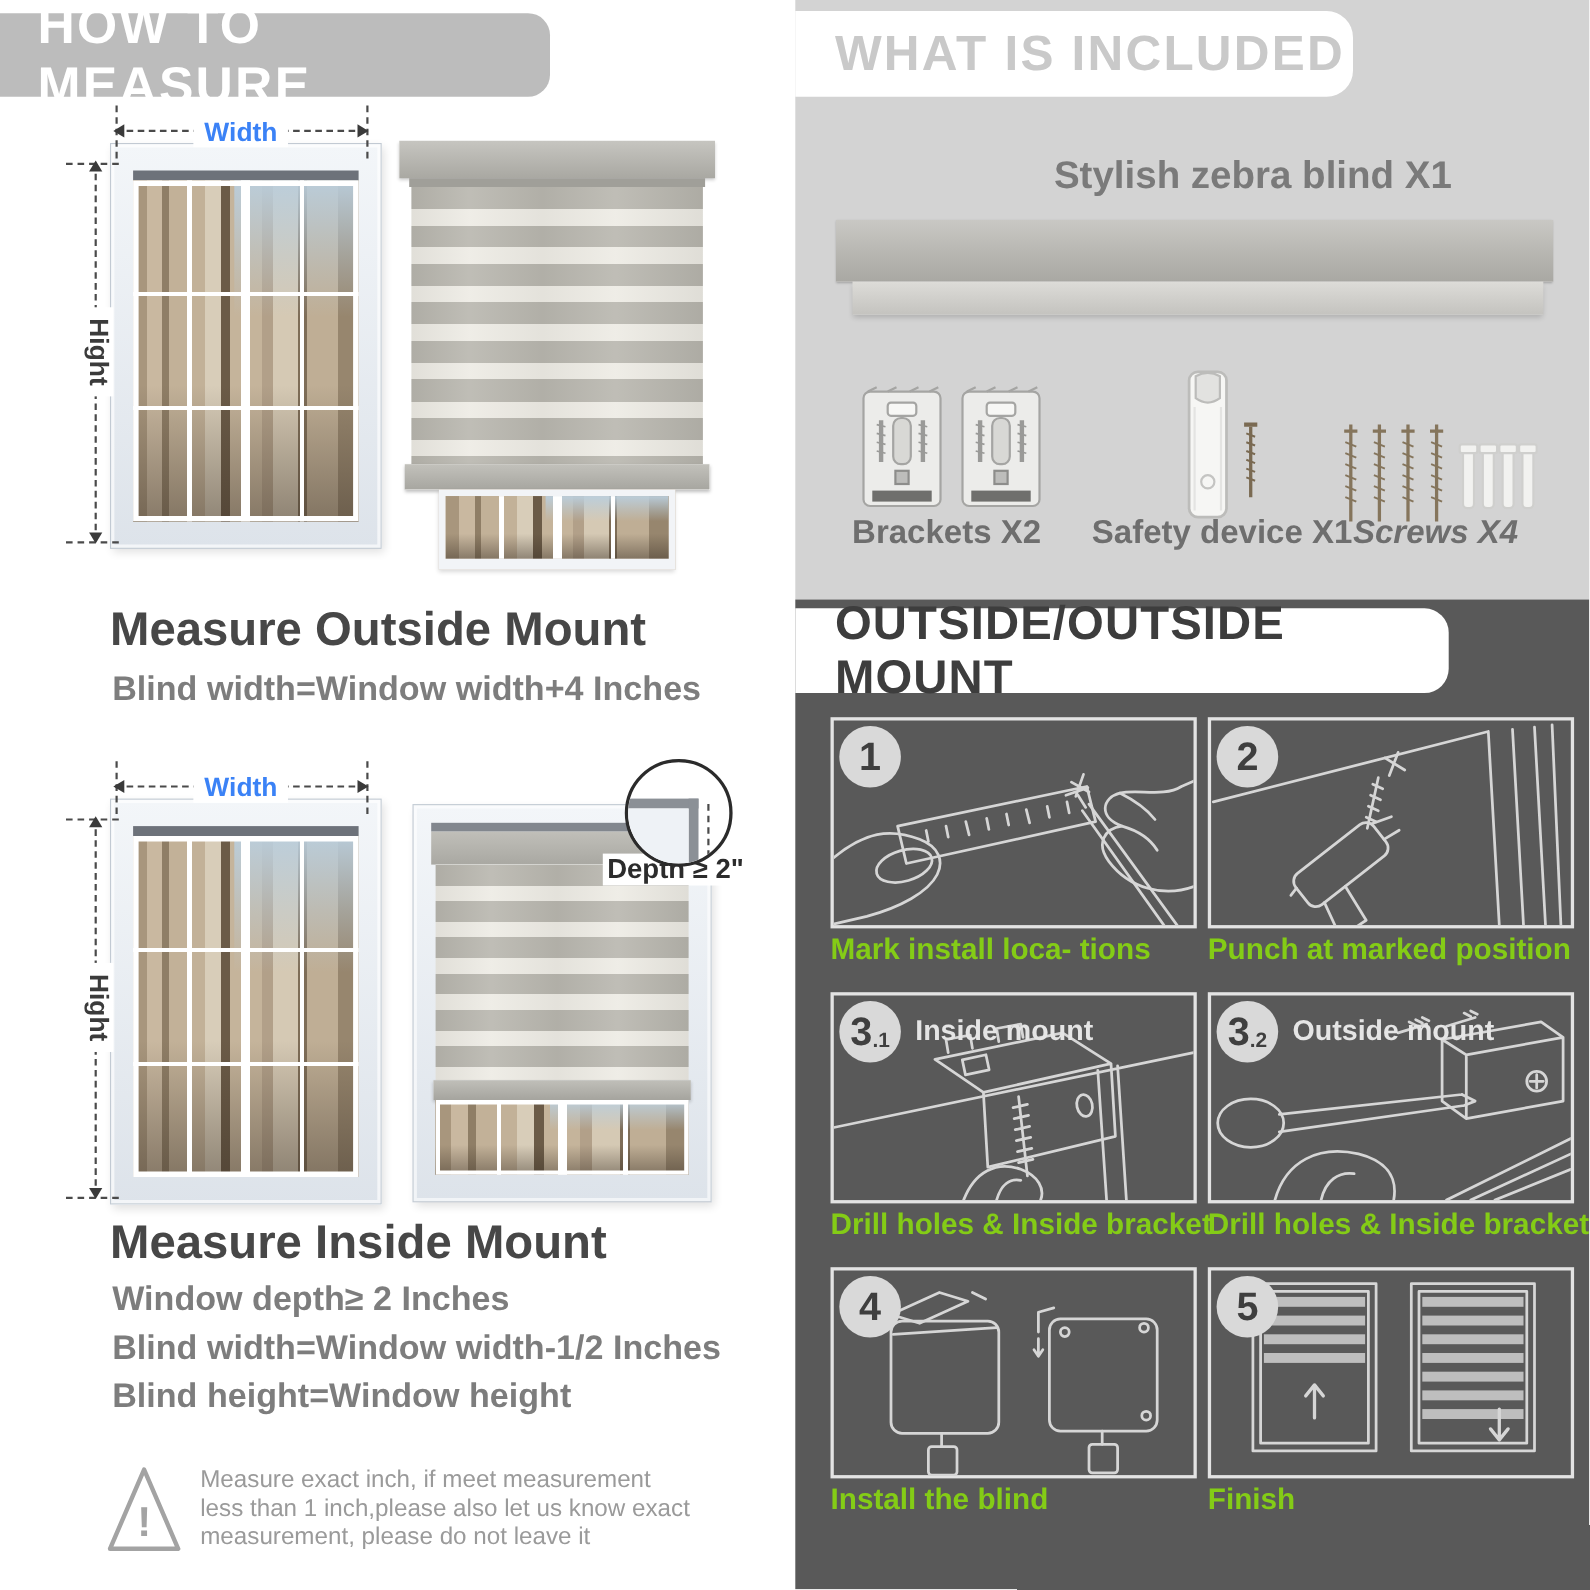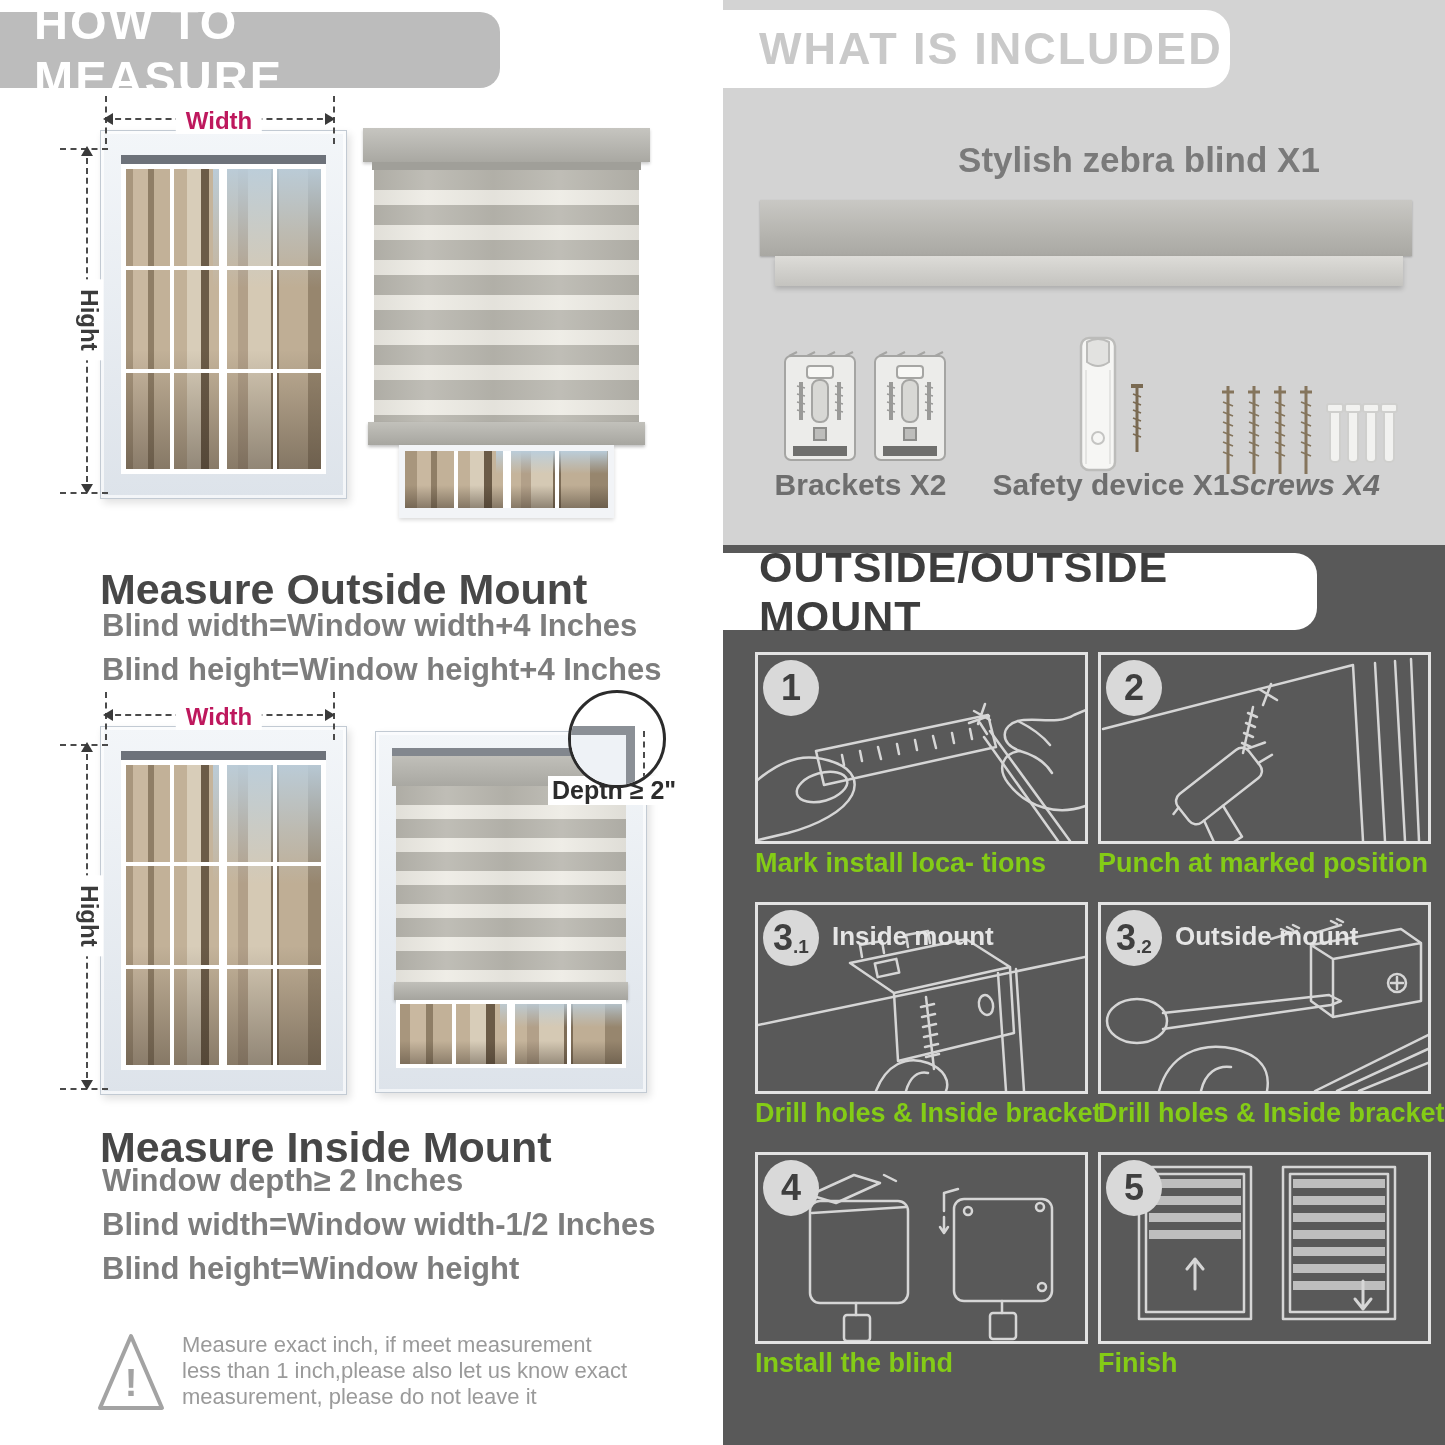--- a/index.html
+++ b/index.html
@@ -5,21 +5,21 @@
   html,body{margin:0;padding:0;background:#fff;}
   #canvas{position:relative;width:1445px;height:1445px;background:#ffffff;overflow:hidden;
           font-family:"Liberation Sans",sans-serif;}
   .abs{position:absolute;}
 
   
   .hdr-left{left:0;top:12px;width:500px;height:76px;background:#bcbcbc;
             border-radius:0 20px 20px 0;display:flex;align-items:center;}
   .hdr-left span{color:#ffffff;font-size:47px;font-weight:700;letter-spacing:2px;padding-left:34px;}
 
-  .sec-title{font-size:43px;font-weight:700;color:#474747;margin-top:17px;}
+  .sec-title{font-size:43px;font-weight:700;color:#474747;}
   .spec-line{font-size:31px;font-weight:700;color:#7d7d7d;}
 
   
   .winfig{width:245px;height:367px;background:linear-gradient(180deg,#f3f6f9,#dde3ea);
           border:1px solid #c2cad3;box-shadow:inset 0 0 0 3px rgba(255,255,255,.65),3px 4px 8px rgba(0,0,0,.12);}
   .win-topbar{position:absolute;left:20px;right:20px;top:24px;height:9px;background:#6d727a;}
   .glass{background-color:#c3b298;
     background-image:
       linear-gradient(180deg, rgba(186,206,221,0.95) 0%, rgba(186,206,221,0.4) 55%, rgba(186,206,221,0) 100%),
       linear-gradient(0deg, rgba(56,46,36,0.45) 0%, rgba(56,46,36,0) 40%),
@@ -33,21 +33,21 @@
       linear-gradient(90deg,transparent 0,transparent calc(25% - 2px),#fff calc(25% - 2px),#fff calc(25% + 2px),transparent calc(25% + 2px)),
       linear-gradient(90deg,transparent 0,transparent calc(75% - 2px),#fff calc(75% - 2px),#fff calc(75% + 2px),transparent calc(75% + 2px)),
       linear-gradient(180deg,transparent 0,transparent calc(33.4% - 2px),#fff calc(33.4% - 2px),#fff calc(33.4% + 2px),transparent calc(33.4% + 2px)),
       linear-gradient(180deg,transparent 0,transparent calc(66.8% - 2px),#fff calc(66.8% - 2px),#fff calc(66.8% + 2px),transparent calc(66.8% + 2px));}
 
   
   .dimh{height:0;border-top:2px dashed #4a4a4a;}
   .dimh::before{content:'';position:absolute;left:-2px;top:-7px;border:6px solid transparent;border-right:10px solid #3a3a3a;border-left:0;}
   .dimh::after{content:'';position:absolute;right:-2px;top:-7px;border:6px solid transparent;border-left:10px solid #3a3a3a;border-right:0;}
   .dimh .dimlbl{position:absolute;left:50%;top:1px;transform:translate(-50%,-50%);background:#fff;
-                padding:0 10px;font-size:24px;font-weight:700;color:#be185d;line-height:1.1;}
+                padding:0 10px;font-size:24px;font-weight:700;color:#3b82f6;line-height:1.1;}
   .dimv{width:0;border-left:2px dashed #4a4a4a;}
   .dimv::before{content:'';position:absolute;top:-2px;left:-7px;border:6px solid transparent;border-bottom:10px solid #3a3a3a;border-top:0;}
   .dimv::after{content:'';position:absolute;bottom:-2px;left:-7px;border:6px solid transparent;border-top:10px solid #3a3a3a;border-bottom:0;}
   .dimv .dimlbl{position:absolute;left:1px;top:50%;transform:translate(-50%,-50%);background:#fff;
                 padding:10px 2px;font-size:24px;font-weight:700;color:#3b3b3b;writing-mode:vertical-rl;line-height:1;}
   .extv{width:0;border-left:2px dashed #4a4a4a;}
   .exth{height:0;border-top:2px dashed #4a4a4a;}
 
   
   .blindfig{width:287px;height:374px;}
@@ -145,21 +145,20 @@
     <div class="b-lip"></div>
     <div class="b-fabric"></div>
     <div class="b-rail"></div>
     <div class="b-win glass">
       <div class="panes4"></div>
     </div>
   </div>
 
   <div class="abs sec-title" style="left:100px;top:548px;">Measure Outside Mount</div>
   <div class="abs spec-line" style="left:102px;top:608px;">Blind width=Window width+4 Inches</div>
-  <div class="abs spec-line" style="left:102px;top:652px;">Blind height=Window height+4 Inches</div>
 
   <div class="abs winfig" style="left:100px;top:726px;">
     <div class="win-topbar"></div>
     <div class="win-glass glass"></div>
   </div>
   <div class="abs extv" style="left:105px;top:692px;height:48px;"></div>
   <div class="abs extv" style="left:333px;top:692px;height:48px;"></div>
   <div class="abs dimh" style="left:105px;top:714px;width:228px;">
     <span class="dimlbl">Width</span>
   </div>

